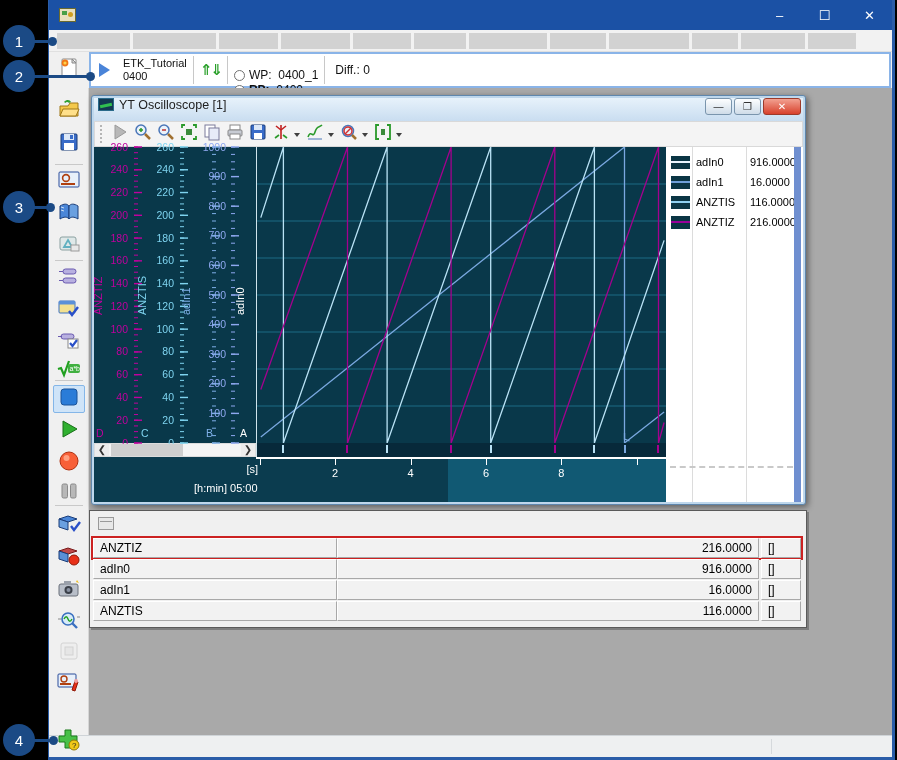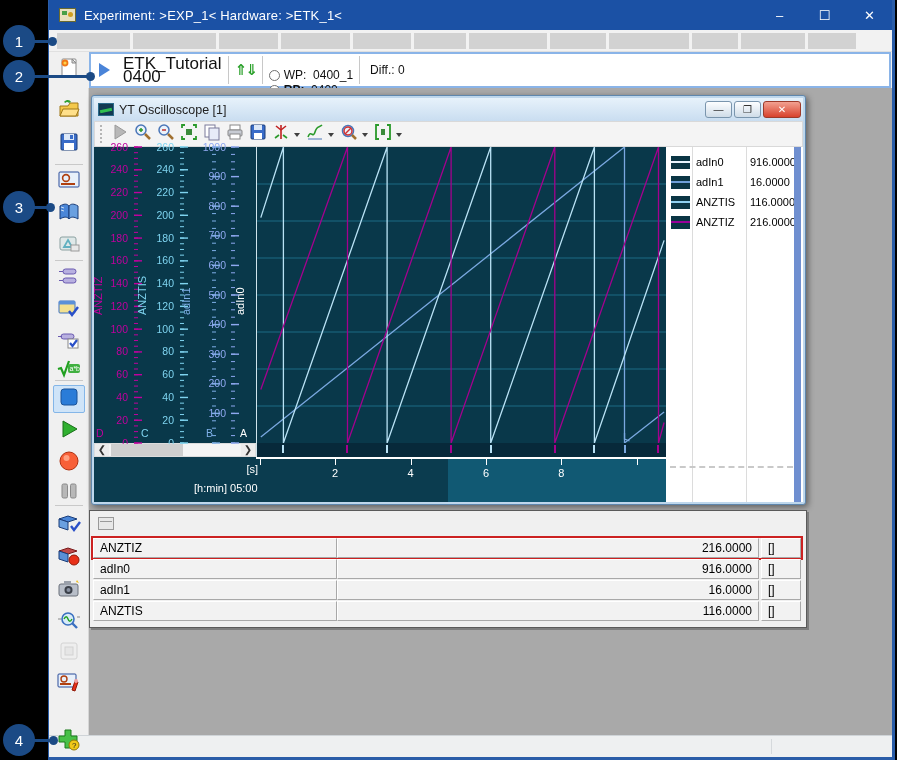--- a/index.html
+++ b/index.html
@@ -19,21 +19,21 @@
   .winbtns{margin-left:auto;display:flex;height:100%;}
   .winbtn{width:45px;height:100%;display:flex;align-items:center;justify-content:center;color:#fff;font-size:13px;}
   .menubar{height:22px;background:#f2f2f2;display:flex;align-items:center;gap:3px;padding-left:8px;border-bottom:1px solid #e0e0e0;flex:0 0 auto;}
   .menuseg{height:16px;background:#d2d2d2;}
 
   
   .toprow{height:36px;display:flex;flex:0 0 auto;background:#f0f0f0;}
   .newexp-cell{width:40px;display:flex;align-items:center;justify-content:center;flex:0 0 auto;}
   .maintb{flex:1;margin-right:1px;border:2px solid #8ab4e8;background:#fff;display:flex;align-items:center;font-size:12px;color:#111;}
   .tb-sep{width:1px;align-self:stretch;background:#c8c8c8;margin:2px 6px;}
-  .prog{line-height:13px;font-size:17px;}
+  .prog{line-height:13px;font-size:11px;}
   .arrow-right{width:0;height:0;border:7px solid transparent;border-left:11px solid #4a84d8;margin:0 6px 0 8px;}
   .updown{font-size:15px;font-weight:bold;color:#2aa02a;letter-spacing:-2px;}
   .radios{display:flex;flex-direction:column;justify-content:center;gap:1px;margin-top:25px;}
   .radiorow{display:flex;align-items:center;gap:4px;height:14px;}
   .radio{width:11px;height:11px;border:1px solid #707070;border-radius:50%;background:#fff;position:relative;flex:0 0 auto;}
   .radio.sel:before{content:"";position:absolute;left:2px;top:2px;width:5px;height:5px;border-radius:50%;background:#222;}
   .rlab b{font-weight:bold;}
   .diff{margin-left:4px;}
 
   
@@ -42,21 +42,21 @@
   .sbitem{position:absolute;left:4px;width:32px;height:28px;display:flex;align-items:center;justify-content:center;}
   .sbitem.selected{background:#cfe4f8;border:1px solid #84b6e8;border-radius:2px;}
   .sbitem.disabled{opacity:.45;}
   .sbsep{position:absolute;left:6px;width:28px;height:1px;background:#c9c9c9;}
   .workspace{flex:1;background:#a9a9a9;position:relative;min-width:0;}
 
   
   .osc{position:absolute;left:2px;top:7px;width:715px;height:410px;
        background:#bed7ec;border:1px solid #5f87ad;border-radius:3px;
        box-shadow:2px 2px 6px rgba(0,0,0,.45);display:flex;flex-direction:column;padding:2px;}
-  .osc-title{height:23px;display:flex;align-items:center;font-size:12.5px;color:#222;padding-left:4px;
+  .osc-title{height:23px;display:flex;align-items:flex-start;font-size:12.5px;color:#222;padding-left:4px;
        background:linear-gradient(#e7f2fb,#c9ddf0);flex:0 0 auto;}
   .osc-title .oticon{width:16px;height:13px;background:#123a52;border:1px solid #2a6a8a;margin-right:5px;position:relative;overflow:hidden;}
   .osc-title .oticon:before{content:"";position:absolute;left:1px;top:5px;width:12px;height:3px;background:#30c050;transform:rotate(-12deg);}
   .oscbtns{margin-left:auto;display:flex;gap:2px;padding-right:2px;}
   .oscbtn{width:27px;height:17px;border:1px solid #7a95ad;border-radius:3px;display:flex;align-items:center;justify-content:center;
           background:linear-gradient(#fdfeff,#cfdce8);font-size:10px;color:#333;}
   .oscbtn.close{background:linear-gradient(#f2a191,#d8412c);border-color:#9c3a2a;color:#fff;font-weight:bold;width:38px;}
   .osc-toolbar{height:26px;background:#f4f4f4;border:1px solid #d9d9d9;display:flex;align-items:center;gap:3px;padding-left:2px;flex:0 0 auto;}
   .grip{width:4px;height:18px;margin:0 3px;border-left:2px dotted #b5b5b5;}
   .otb{width:20px;height:20px;display:flex;align-items:center;justify-content:center;}
@@ -130,21 +130,20 @@
       <span class="bdot" style="left:46px;top:203px"></span>
       <div class="badge" style="left:3px;top:724px">4</div>
       <span class="bline" style="left:34px;top:739px;width:17px"></span>
       <span class="bdot" style="left:49px;top:736px"></span>
     </div>
 
   <div class="app">
 
     <div class="titlebar">
       <span class="appicon"></span>
-      <span class="title">Experiment: &gt;EXP_1&lt; Hardware: &gt;ETK_1&lt;</span>
       <div class="winbtns" id="winbtns">
           <div class="winbtn">–</div>
           <div class="winbtn">☐</div>
           <div class="winbtn">✕</div>
         </div>
     </div>
 
     <div class="menubar" id="menubar">
         <span class="menuseg" style="width:73px"></span>
         <span class="menuseg" style="width:83px"></span>

